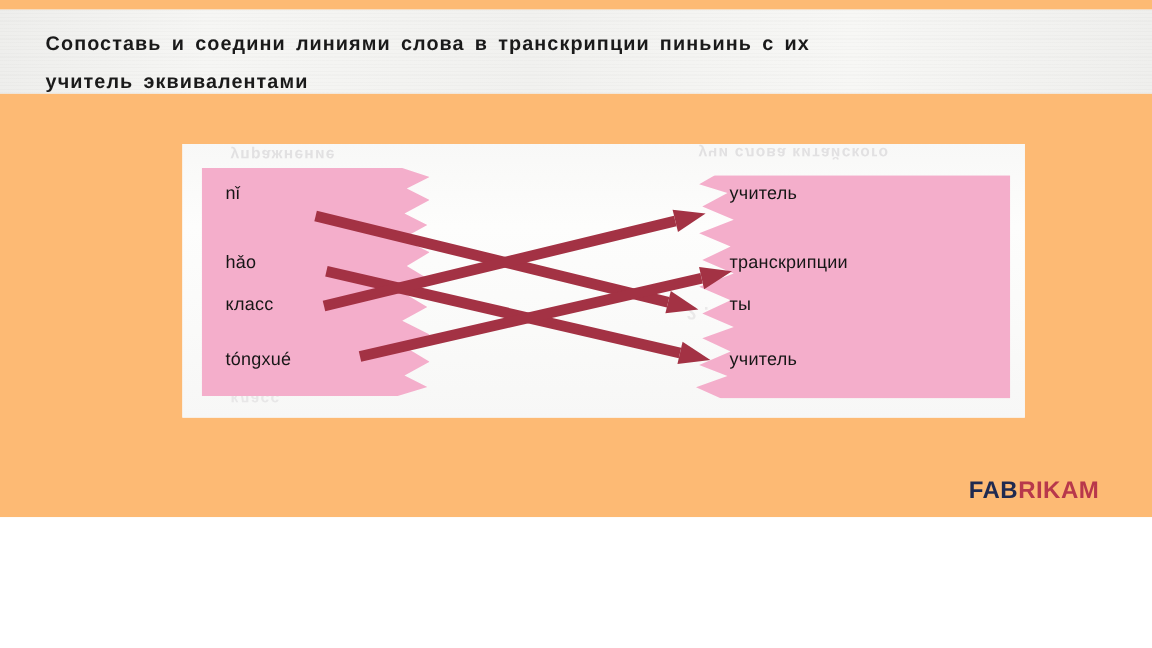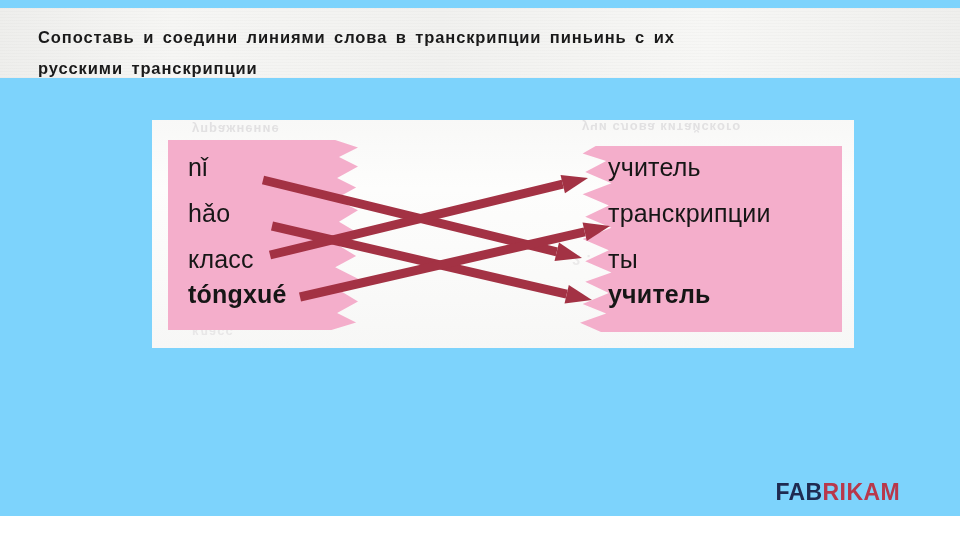--- a/index.html
+++ b/index.html
@@ -7,22 +7,22 @@
     margin: 0;
     padding: 0;
     background: #ffffff;
   }
   body {
     font-family: "Liberation Sans", "DejaVu Sans", sans-serif;
   }
   #slide {
     position: relative;
     width: 960px;
-    height: 516px;
-    background: #7dd3fc;
+    height: 431px;
+    background: #fdba74;
     overflow: hidden;
   }
 
   
   #header-strip {
     position: absolute;
     left: 0;
     top: 8px;
     width: 960px;
     height: 70px;
@@ -106,65 +106,65 @@
       6% 0%, 100% 0%, 100% 100%, 8% 100%, 0% 95%, 10% 90%,
       1% 85%, 11% 79%, 2% 73%, 12% 68%, 2% 62%, 11% 56%,
       1% 50%, 12% 44%, 2% 38%, 11% 32%, 1% 26%, 12% 20%,
       2% 14%, 10% 8%, 1% 4%
     );
   }
 
   
   .word {
     position: absolute;
-    font-size: 25px;
+    font-size: 15px;
     color: #161616;
     letter-spacing: 0.2px;
     white-space: nowrap;
     z-index: 4;
   }
   .word.left  { left: 36px; }
   .word.right { left: 456px; }
   .w-r1 { top: 33px; }
-  .w-r2 { top: 79px; }
+  .w-r2 { top: 90px; }
   .w-r3 { top: 125px; }
-  .w-r4 { top: 160px; font-weight: bold; }
+  .w-r4 { top: 171px; }
 
   
   #connectors {
     position: absolute;
     left: 0; top: 0;
     width: 702px;
     height: 228px;
     z-index: 5;
     overflow: visible;
   }
 
   
   #logo {
     position: absolute;
-    right: 60px;
+    right: 44px;
     bottom: 10px;
-    font-size: 23px;
+    font-size: 20px;
     font-weight: bold;
     letter-spacing: 0.4px;
     text-align: center;
   }
   #logo .fab { color: #1f2a50; }
   #logo .rikam { color: #b8384b; }
 </style>
 </head>
 <body>
 
 <div id="slide">
 
   <div id="header-strip">
     <div id="header-text">
       <span class="hdr-line">Сопоставь и соедини линиями слова в транскрипции пиньинь с их</span>
-      <span class="hdr-line">русскими транскрипции</span>
+      <span class="hdr-line">учитель эквивалентами</span>
     </div>
   </div>
 
   <div id="scan-area">
 
     <div class="ghost" id="ghost-a">упражнение</div>
     <div class="ghost" id="ghost-b">учи слова китайского</div>
     <div class="ghost" id="ghost-c">слова учебника</div>
     <div class="ghost" id="ghost-d">2 . 5</div>
     <div class="ghost" id="ghost-e">класс</div>

